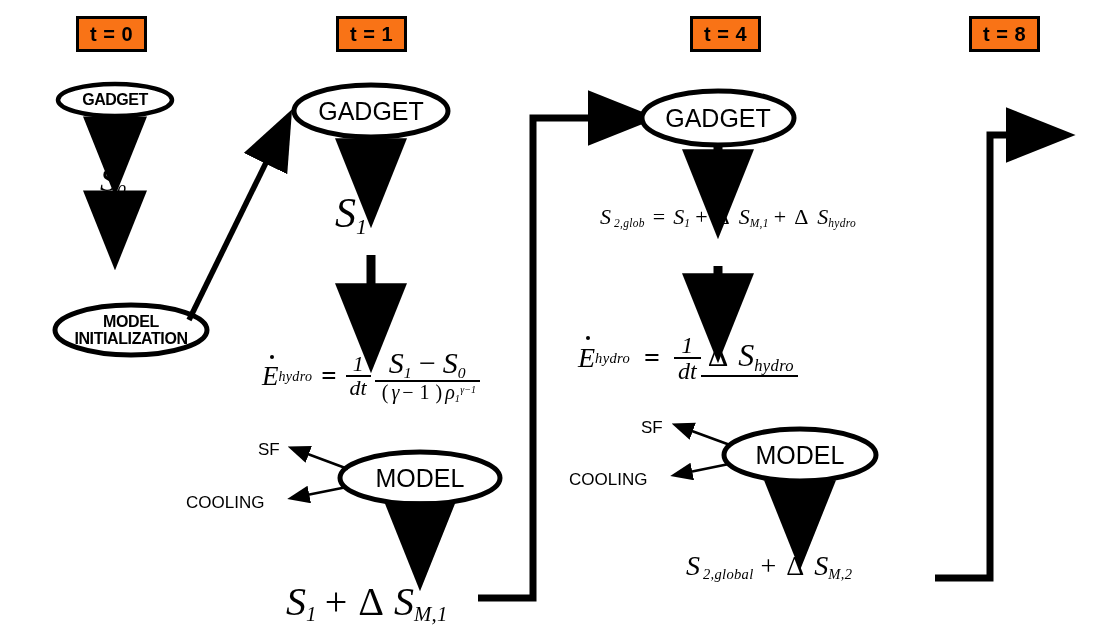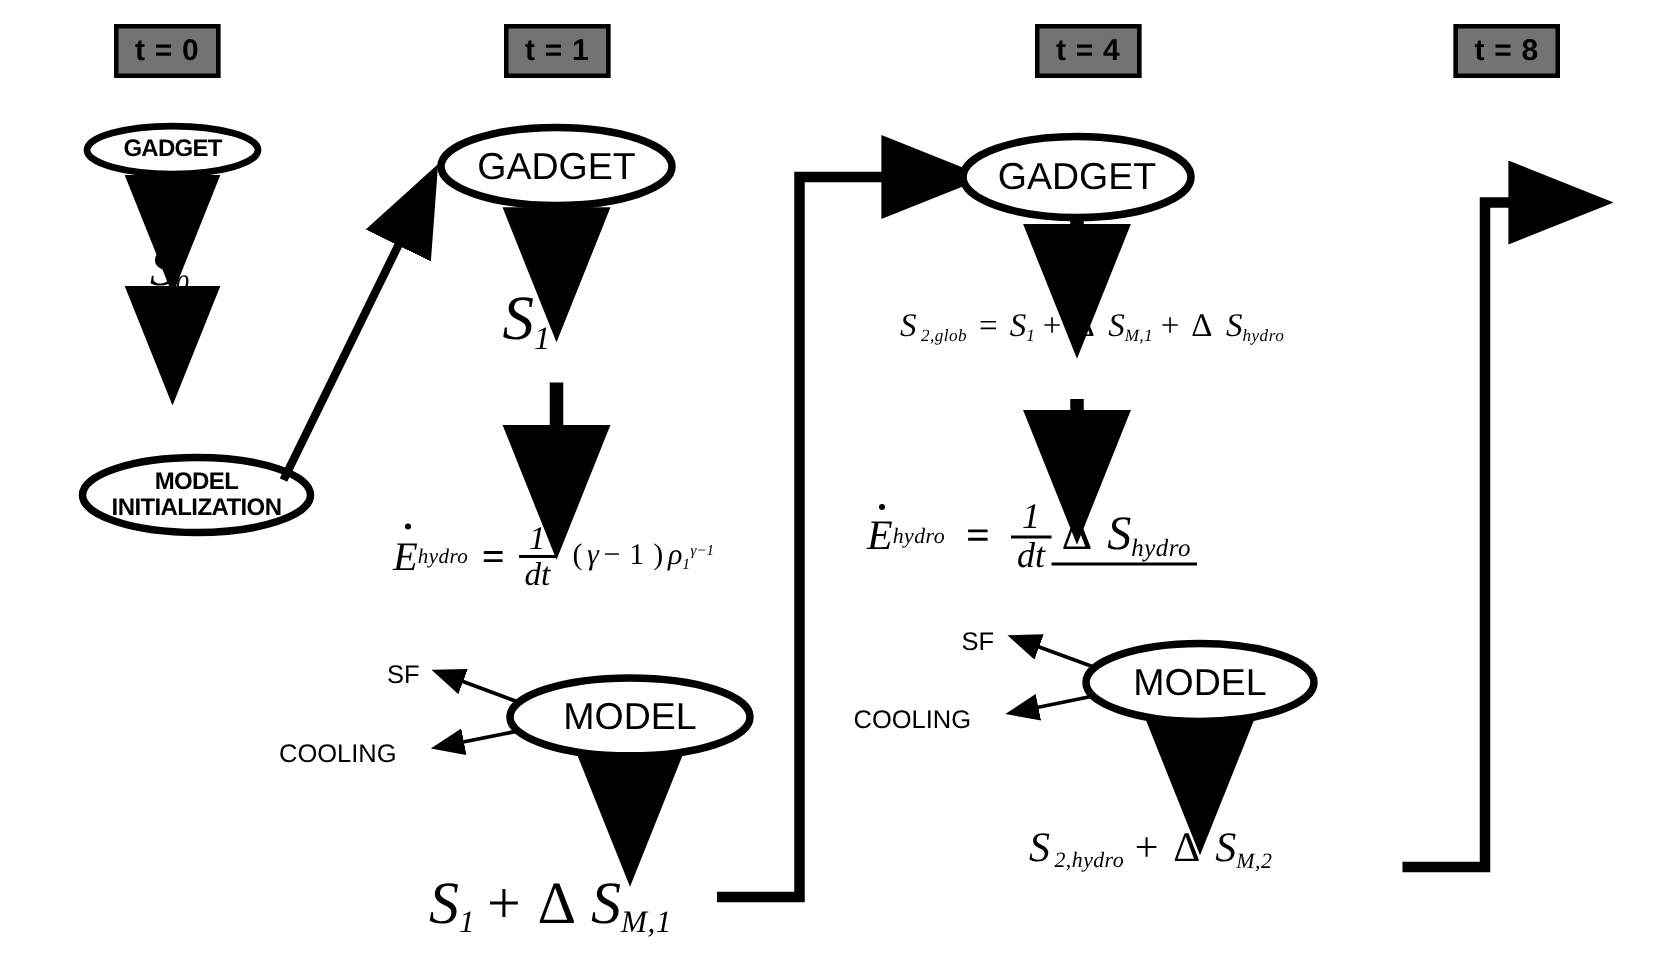--- a/index.html
+++ b/index.html
@@ -25,21 +25,21 @@
     height: 641px;
     pointer-events: none;
   }
   .abs {
     position: absolute;
   }
 
   
   .time-box {
     border: 3px solid #000;
-    background: #737373;
+    background: #f97316;
     font-family: "Liberation Sans", sans-serif;
     font-weight: bold;
     font-size: 20px;
     letter-spacing: 0.5px;
     display: flex;
     align-items: center;
     justify-content: center;
     box-sizing: border-box;
   }
 
@@ -267,20 +267,21 @@
 
   <div class="abs math eqrow" style="left:262px; top:348px; font-size:27px;">
     <span class="dotvar">E</span>
       <span class="sub">hydro</span>
     <span class="op" style="font-weight:bold; padding:0 9px;">=</span>
     <span class="frac" style="font-size:22px;">
       <span class="num mvar">1</span>
       <span class="den mvar">dt</span>
     </span>
     <span class="frac" style="font-size:20px; margin-left:4px;">
+      <span class="num" style="font-size:30px;"><span class="mvar">S</span><span class="sub">1</span><span class="op" style="padding:0 7px;">−</span><span class="mvar">S</span><span class="sub">0</span></span>
       <span class="den" style="font-size:20px;text-align:center;"><span class="op">(</span><span class="mvar">γ</span><span class="op">−</span><span class="op">1</span><span class="op">)</span><span class="mvar">ρ</span><span class="sub">1</span><span class="sup">γ−1</span></span>
     </span>
   </div>
 
   <div class="abs math" style="left:286px; top:562px; font-size:40px;margin-top:20px;">
     <span class="mvar">S</span><span class="sub">1</span><span class="op" style="padding:0 8px;">+</span><span class="op">Δ</span><span class="mvar" style="padding-left:7px;">S</span><span class="sub">M,1</span>
   </div>
 
   <div class="abs math" style="left:600px; top:206px; font-size:22px;">
     <span class="mvar">S</span><span class="sub" style="padding-left:3px;">2,glob</span><span class="op" style="padding:0 8px;">=</span><span class="mvar">S</span><span class="sub">1</span><span class="op" style="padding:0 5px;">+</span><span class="op">Δ</span><span class="mvar" style="padding-left:6px;">S</span><span class="sub">M,1</span><span class="op" style="padding:0 5px;">+</span><span class="op">Δ</span><span class="mvar" style="padding-left:6px;">S</span><span class="sub">hydro</span>
@@ -293,16 +294,16 @@
     <span class="frac" style="font-size:24px;">
       <span class="num mvar">1</span>
       <span class="den mvar">dt</span>
     </span>
     <span class="frac" style="font-size:22px; ">
       <span class="num" style="font-size:32px;"><span class="op">Δ</span><span class="mvar" style="padding-left:7px;">S</span><span class="sub">hydro</span></span>
     </span>
   </div>
 
   <div class="abs math" style="left:686px; top:552px; font-size:28px;">
-    <span class="mvar">S</span><span class="sub" style="padding-left:3px;">2,hydro</span><span class="op" style="padding:0 7px;">+</span><span class="op">Δ</span><span class="mvar" style="padding-left:7px;">S</span><span class="sub">M,2</span>
+    <span class="mvar">S</span><span class="sub" style="padding-left:3px;">2,global</span><span class="op" style="padding:0 7px;">+</span><span class="op">Δ</span><span class="mvar" style="padding-left:7px;">S</span><span class="sub">M,2</span>
   </div>
 
 </div>
 
 </body></html>

